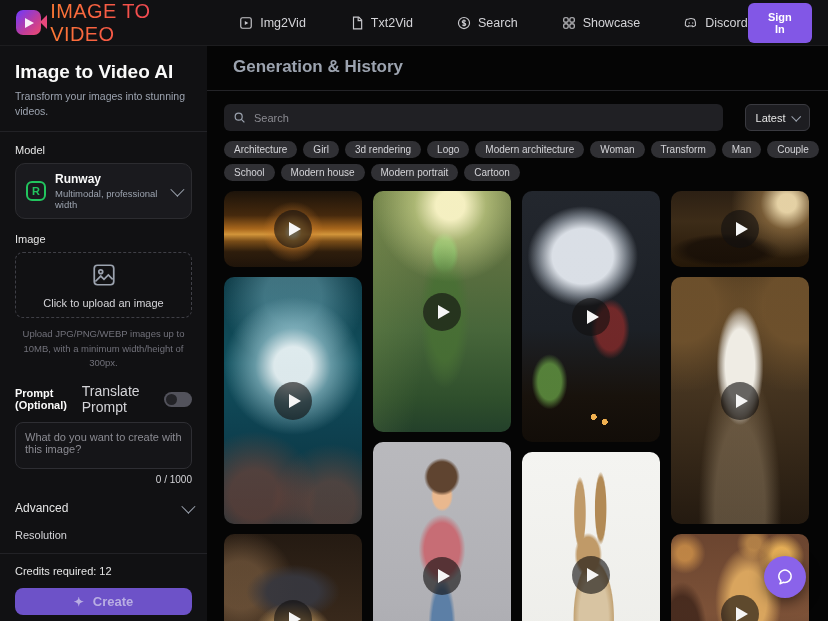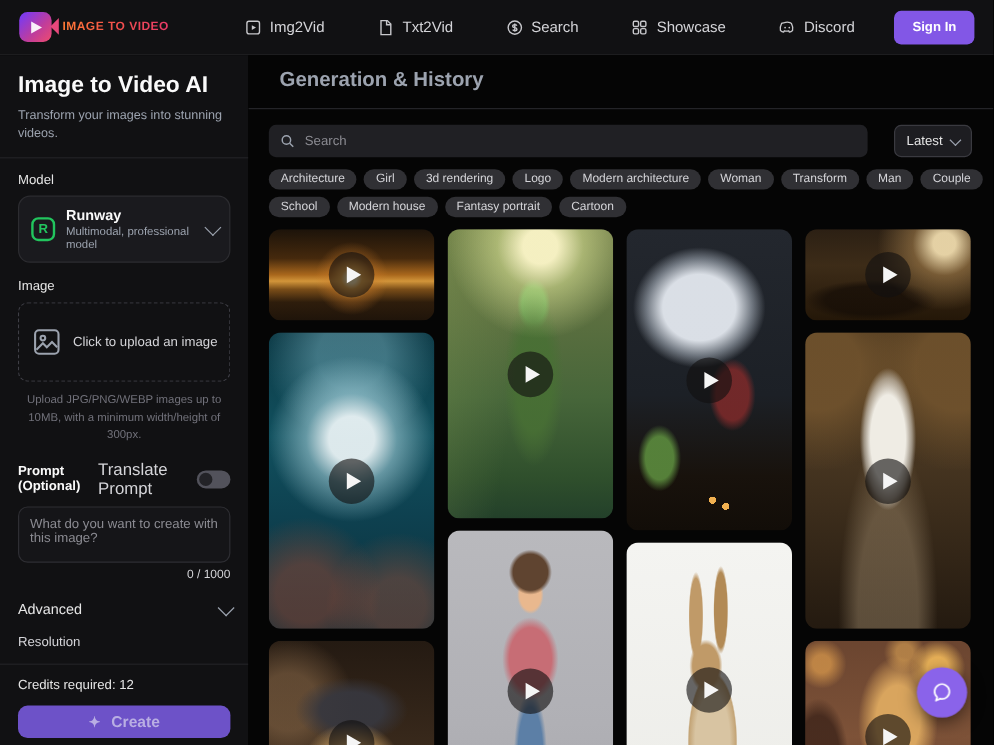--- a/index.html
+++ b/index.html
@@ -10,21 +10,21 @@
   .nav { height:46px; background:#111113; border-bottom:1px solid #1d1d1f;
     display:flex; align-items:center; padding:0 16px; }
   .brand { display:flex; align-items:center; gap:9px; cursor:pointer; }
   .logo-cam { width:27px; height:25px; border-radius:7px;
     background:linear-gradient(135deg,#7c3aed 10%,#c13d9a 60%,#ef4b6e 100%);
     position:relative; display:flex; align-items:center; justify-content:center; }
   .logo-cam .ltri { width:0; height:0; border-left:9px solid #fff;
     border-top:5.5px solid transparent; border-bottom:5.5px solid transparent; margin-left:2px; opacity:.92; }
   .logo-cam::after { content:""; position:absolute; right:-6px; top:5px; width:0; height:0;
     border-right:7px solid #e8487c; border-top:7px solid transparent; border-bottom:7px solid transparent; }
-  .brand-name { font-size:10px; font-weight:700; letter-spacing:.4px;
+  .brand-name { font-size:20px; font-weight:400; letter-spacing:.4px;
     background:linear-gradient(90deg,#ff7a35,#f4504b,#e83a69);
     -webkit-background-clip:text; background-clip:text; color:transparent; }
   .nav-links { display:flex; align-items:center; gap:44px; margin:0 auto; padding-left:30px; }
   .nav-link { display:flex; align-items:center; gap:7px; font-size:12.5px; color:#d4d4d8; cursor:pointer; }
   .nav-link svg { width:14px; height:14px; stroke:#c8c8cc; }
   .signin { background:#8257e6; color:#fff; font-size:11px; font-weight:600;
     border:none; border-radius:6px; padding:8px 15px; cursor:pointer; }
 
   
   .shell { display:flex; height:575px; }
@@ -40,21 +40,21 @@
     padding:8px 10px; display:flex; align-items:center; gap:9px; cursor:pointer; }
   .runway-badge { width:20px; height:20px; border:2px solid #22c55e; border-radius:6px;
     color:#22c55e; font-size:11px; font-weight:700; display:flex; align-items:center;
     justify-content:center; flex-shrink:0; }
   .model-name { font-size:12px; font-weight:700; color:#fafafa; }
   .model-desc { font-size:9.5px; color:#9ca3af; margin-top:2px; }
   .model-card .chev { margin-left:auto; }
   .chev { width:10px; height:10px; border-right:1.6px solid #9ca3af; border-bottom:1.6px solid #9ca3af;
     transform:rotate(45deg) translateY(-2px); flex-shrink:0; }
   .upload { border:1px dashed #3f3f46; border-radius:8px; height:100px;
-    display:flex; flex-direction:row; align-items:center; justify-content:center;
+    display:flex; flex-direction:column; align-items:center; justify-content:center;
     gap:9px; cursor:pointer; }
   .upload svg { width:26px; height:26px; stroke:#9ca3af; }
   .upload-txt { font-size:11px; color:#d4d4d8; }
   .help { font-size:9.5px; color:#71717a; text-align:center; line-height:1.5; margin:9px 2px 0; }
   .prompt-row { display:flex; align-items:center; margin-top:13px; margin-bottom:7px; }
   .prompt-lbl { font-size:11px; font-weight:700; color:#fafafa; }
   .translate-lbl { font-size:14px; color:#d4d4d8; margin-left:auto; margin-right:6px; }
   .toggle { width:28px; height:15px; background:#52525b; border-radius:999px; position:relative; cursor:pointer; flex-shrink:0; }
   .toggle::after { content:""; position:absolute; left:2px; top:2px; width:11px; height:11px;
     border-radius:50%; background:#232327; }
@@ -230,21 +230,21 @@
   <aside class="side">
     <h1>Image to Video AI</h1>
     <div class="sub">Transform your images into stunning videos.</div>
     <div class="divider"></div>
 
     <div class="lbl">Model</div>
     <div class="model-card">
       <div class="runway-badge">R</div>
       <div>
         <div class="model-name">Runway</div>
-        <div class="model-desc">Multimodal, professional model</div>
+        <div class="model-desc">Multimodal, professional width</div>
       </div>
       <div class="chev"></div>
     </div>
 
     <div class="lbl" style="margin-top:14px;">Image</div>
     <div class="upload">
       <svg viewBox="0 0 24 24" fill="none" stroke-width="1.6">
           <rect x="3" y="3" width="18" height="18" rx="3"></rect>
           <circle cx="9" cy="9" r="1.8"></circle>
           <path d="M4 18l5-5 3 3 4-4 4 4"></path>
@@ -302,21 +302,21 @@
           <span class="chip">Girl</span>
           <span class="chip">3d rendering</span>
           <span class="chip">Logo</span>
           <span class="chip">Modern architecture</span>
           <span class="chip">Woman</span>
           <span class="chip">Transform</span>
           <span class="chip">Man</span>
           <span class="chip">Couple</span>
           <span class="chip">School</span>
           <span class="chip">Modern house</span>
-          <span class="chip">Fantasy portrait</span>
+          <span class="chip">Modern portrait</span>
           <span class="chip">Cartoon</span>
         </div>
 
       <div class="gallery" id="gallery">
           <div class="gcol">
             <div class="card img-sunset" style="height: 76px;">
               <div class="play">
                 <div class="pc">
                   <div class="tri"></div>
                 </div>

